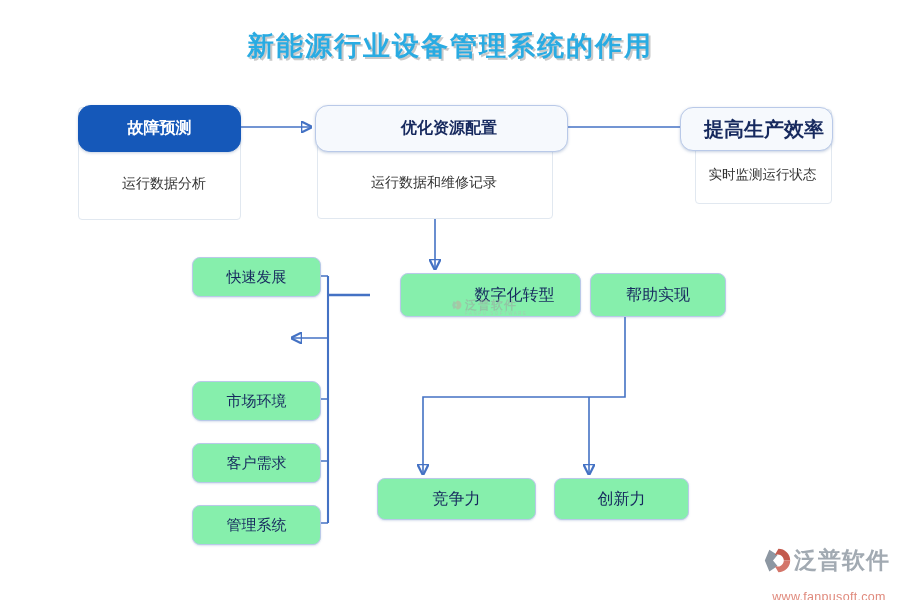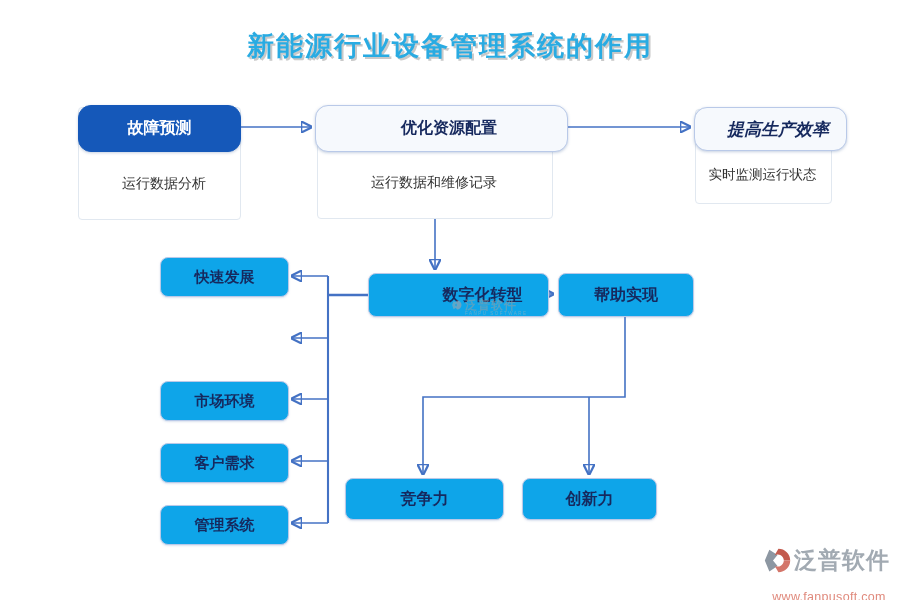--- a/index.html
+++ b/index.html
@@ -29,23 +29,24 @@
   }
   .comp-header.light{
     background:#f6f9fd;color:var(--node-text,#16295e);border:1px solid var(--node-border,#b9c9e8);padding-left:15px;
   }
   .comp-body{
     position:absolute;display:flex;align-items:center;justify-content:center;
     font-size:14px;color:var(--body-text,#333333);
   }
   .node{
     position:absolute;display:flex;align-items:center;justify-content:center;
-    background:#0ea5e9;border:1px solid var(--node-border,#b9c9e8);border-radius:8px;
-    font-weight:bold;color:var(--node-text,#16295e);font-size:15px;
+    background:#86efac;border:1px solid var(--node-border,#b9c9e8);border-radius:8px;
+    font-weight:normal;color:var(--node-text,#16295e);font-size:15px;
     box-shadow:0 1px 2px rgba(110,140,190,.25);
+    margin-left:32px;
   }
   .node.mid{font-size:16px;}
   .watermark{
     position:absolute;left:451px;top:299px;display:flex;align-items:flex-start;gap:2px;
     opacity:.5;pointer-events:none;
   }
   .watermark .wm-txt{display:flex;flex-direction:column;line-height:1;}
   .watermark .wm-name{font-size:12px;font-weight:bold;color:#9f9f9f;letter-spacing:1px;}
   .watermark .wm-sub{font-size:4.5px;color:#b5b5b5;letter-spacing:1.5px;margin-top:1px;}
   .brand{position:absolute;left:763px;top:546px;width:132px;}
@@ -83,28 +84,28 @@
 
   <div class="comp-outer" style="left:78px;top:107px;width:161px;height:111px;"></div>
   <div class="comp-header primary" style="left:78px;top:105px;width:161px;height:45px;">故障预测</div>
   <div class="comp-body" style="left:78px;top:152px;width:172px;height:64px;">运行数据分析</div>
 
   <div class="comp-outer" style="left:317px;top:109px;width:234px;height:108px;"></div>
   <div class="comp-header light" style="left:315px;top:105px;width:236px;height:45px;">优化资源配置</div>
   <div class="comp-body" style="left:317px;top:152px;width:234px;height:62px;">运行数据和维修记录</div>
 
   <div class="comp-outer" style="left:695px;top:109px;width:135px;height:93px;"></div>
-  <div class="comp-header light" style="left:694px;top:107px;width:136px;height:42px;font-size:17px;font-style:italic;">提高生产效率</div>
+  <div class="comp-header light" style="left:680px;top:107px;width:136px;height:42px;font-size:20px;">提高生产效率</div>
   <div class="comp-body" style="left:694px;top:150px;width:137px;height:50px;font-size:13.5px;">实时监测运行状态</div>
 
   <div class="node mid" style="left:368px;top:273px;width:131px;height:42px;padding-left:48px;">数字化转型</div>
   <div class="node mid" style="left:558px;top:273px;width:134px;height:42px;">帮助实现</div>
 
   <div class="node" style="left:160px;top:257px;width:127px;height:38px;">快速发展</div>
-  <div class="node" style="left:160px;top:381px;width:127px;height:38px;">市场环境</div>
+  <div class="node" style="left:160px;top:381px;width:127px;height:38px;border-radius:9px;">市场环境</div>
   <div class="node" style="left:160px;top:443px;width:127px;height:38px;">客户需求</div>
   <div class="node" style="left:160px;top:505px;width:127px;height:38px;">管理系统</div>
 
   <div class="node mid" style="left:345px;top:478px;width:157px;height:40px;">竞争力</div>
   <div class="node mid" style="left:522px;top:478px;width:133px;height:40px;">创新力</div>
 
   <div class="watermark">
     <span style="display:inline-block;line-height:0;">
       <svg width="12" height="12" viewBox="0 0 32 32">
         <path d="M7,5 L15,10 L11,16 L15,22 L7,27 L3,16 Z" fill="#ababab"></path>

